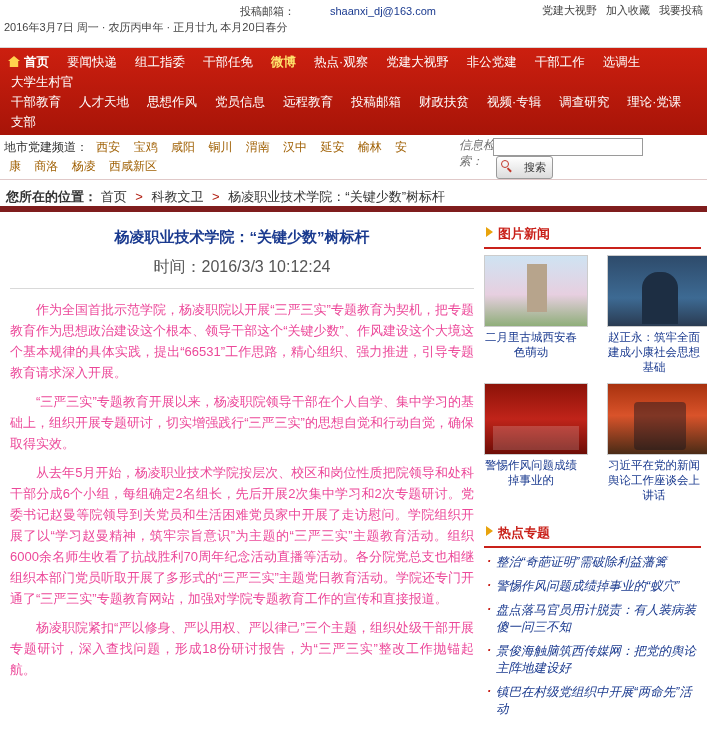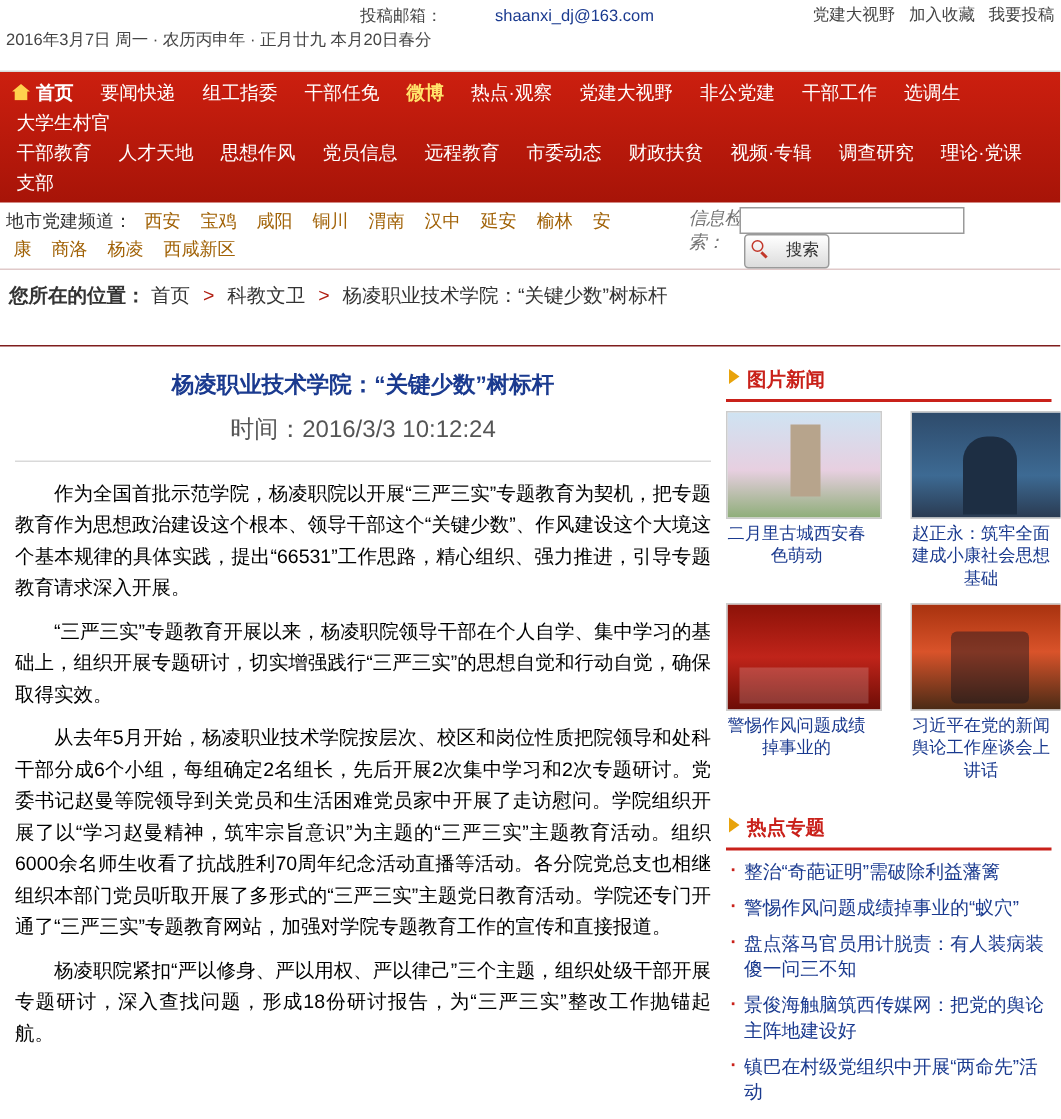--- a/index.html
+++ b/index.html
@@ -137,44 +137,44 @@
     position: absolute; left: 4px; top: 3px; width: 8px; height: 8px;
     border: 1.5px solid #c2372a; border-radius: 50%;
   }
   .channel .searchbtn .mag:after{
     content:""; position:absolute; right:-4px; bottom:-3px; width:5px; height:1.5px;
     background:#c2372a; transform: rotate(45deg);
   }
 
   
   .crumb {
-    padding: 8px 6px 24px 6px;
+    padding: 8px 6px 0 6px;
     font-size: 13px; color: #333;
-    border-bottom: 1px solid #7f1d1d;
+    border-bottom: 6px solid #7f1d1d;
   }
   .crumb a { color: #333; text-decoration: none; }
   .crumb .sep { color: #b11f12; margin: 0 5px; }
 
   
   .content { display: flex; padding: 4px 0 0 0; }
   .left { width: 484px; padding: 6px 10px 10px 10px; }
   .right { width: 223px; padding: 6px 6px 10px 0; }
 
   .art-title {
     text-align: center; font-size: 15px; font-weight: bold; color: #1a3a8f;
     padding: 6px 0 10px 0;
   }
   .art-time { text-align: center; font-size: 16px; color: #555; padding-bottom: 8px; }
   .rule { border-top: 1px solid #d9d9d9; margin: 2px 0 10px 0; }
   .art-body p {
     margin: 0 0 8px 0;
     text-indent: 2em;
     font-size: 13px;
     line-height: 21px;
-    color: #000000;
+    color: #ec4899;
     text-align: justify;
   }
 
   
   .box { margin-bottom: 10px; }
   .box-head {
     border-bottom: 2px solid #c9211a;
     padding: 3px 0 4px 2px;
     color: #c9211a; font-weight: bold; font-size: 13px;
   }
@@ -196,21 +196,21 @@
   .thumb.t2 { background: linear-gradient(180deg,#2e4b6b 0%,#3d6a93 60%,#2a3b52 100%); }
   .thumb.t2:after{ content:""; position:absolute; left:34px; top:16px; width:36px; height:52px; border-radius:16px 16px 0 0; background:#1d2e43; }
   .thumb.t3 { background: linear-gradient(180deg,#8c1208 0%,#c0241a 50%,#6d0d06 100%); }
   .thumb.t3:after{ content:""; position:absolute; left:8px; top:42px; right:8px; height:24px; background:rgba(255,255,255,.18); }
   .thumb.t4 { background: linear-gradient(180deg,#a8320f 0%,#d9532a 45%,#4a2b16 100%); }
   .thumb.t4:after{ content:""; position:absolute; left:26px; top:18px; width:52px; height:48px; background:rgba(20,20,30,.45); border-radius:4px; }
 
   .topic-list { padding: 6px 2px 0 2px; }
   .topic-list li {
     list-style: none; margin: 0 0 7px 0; padding-left: 10px; position: relative;
-    font-size: 12.5px; line-height: 17px; color: #1a3a8f;
+    font-size: 12.5px; line-height: 17px; color: #1a3a8f; font-style: italic;
   }
   .topic-list li:before {
     content: "·"; position: absolute; left: 1px; top: -1px; color: #c9211a; font-weight: bold;
   }
   ul { margin: 0; padding: 0; }
   a.plain { color: #1a3a8f; text-decoration: none; }
 </style>
 </head>
 <body>
 
@@ -241,21 +241,21 @@
       <a href="#">干部工作</a>
       <a href="#">选调生</a>
       <a href="#">大学生村官</a>
     </div>
     <div class="row">
       <a href="#">干部教育</a>
       <a href="#">人才天地</a>
       <a href="#">思想作风</a>
       <a href="#">党员信息</a>
       <a href="#">远程教育</a>
-      <a href="#">市委动态</a>
+      <a href="#">投稿邮箱</a>
       <a href="#">财政扶贫</a>
       <a href="#">视频·专辑</a>
       <a href="#">调查研究</a>
       <a href="#">理论·党课</a>
       <a href="#">支部</a>
     </div>
   </div>
 
   <div class="channel">
     <span>地市党建频道：</span>

